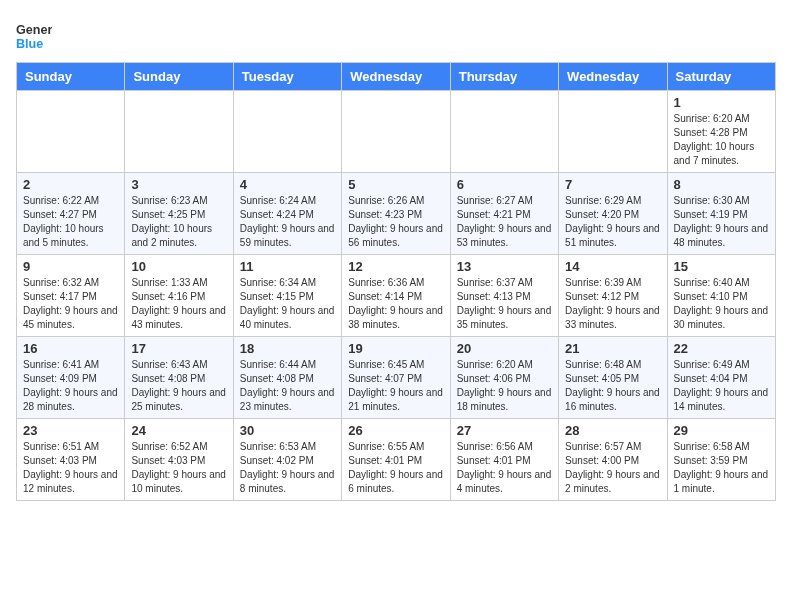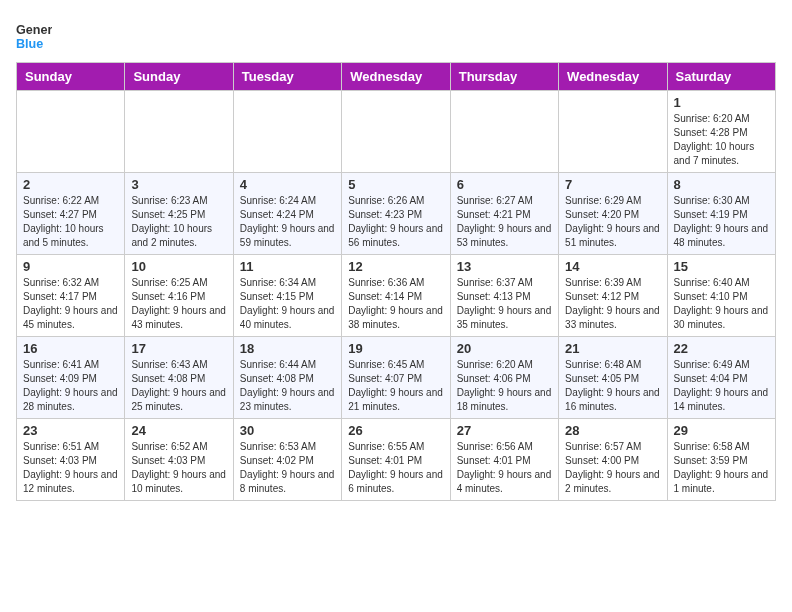--- a/index.html
+++ b/index.html
@@ -75,21 +75,21 @@
     .empty-cell {
       background: #f9f9f9;
     }
     tr:nth-child(even) td {
       background: #f5f7ff;
     }
     tr:nth-child(odd) td {
       background: #fff;
     }
     .calendar thead tr th {
-      background: #a21caf;
+      background: #3b82f6;
     }
   </style>
 </head>
 <body>
 
 <div class="header-area">
   <div class="logo">
     <svg class="logo-icon" viewBox="0 0 40 40" xmlns="http://www.w3.org/2000/svg">
       <text x="0" y="20" font-size="14" font-weight="bold" fill="#333">General</text>
       <text x="0" y="35" font-size="14" font-weight="bold" fill="#2196f3">Blue</text>
@@ -174,21 +174,21 @@
       </tr>
       <tr>
         <td>
           <span class="day-num">9</span>
           <div class="day-info">Sunrise: 6:32 AM
 Sunset: 4:17 PM
 Daylight: 9 hours and 45 minutes.</div>
         </td>
         <td>
           <span class="day-num">10</span>
-          <div class="day-info">Sunrise: 6:25 AM
+          <div class="day-info">Sunrise: 1:33 AM
 Sunset: 4:16 PM
 Daylight: 9 hours and 43 minutes.</div>
         </td>
         <td>
           <span class="day-num">11</span>
           <div class="day-info">Sunrise: 6:34 AM
 Sunset: 4:15 PM
 Daylight: 9 hours and 40 minutes.</div>
         </td>
         <td>

